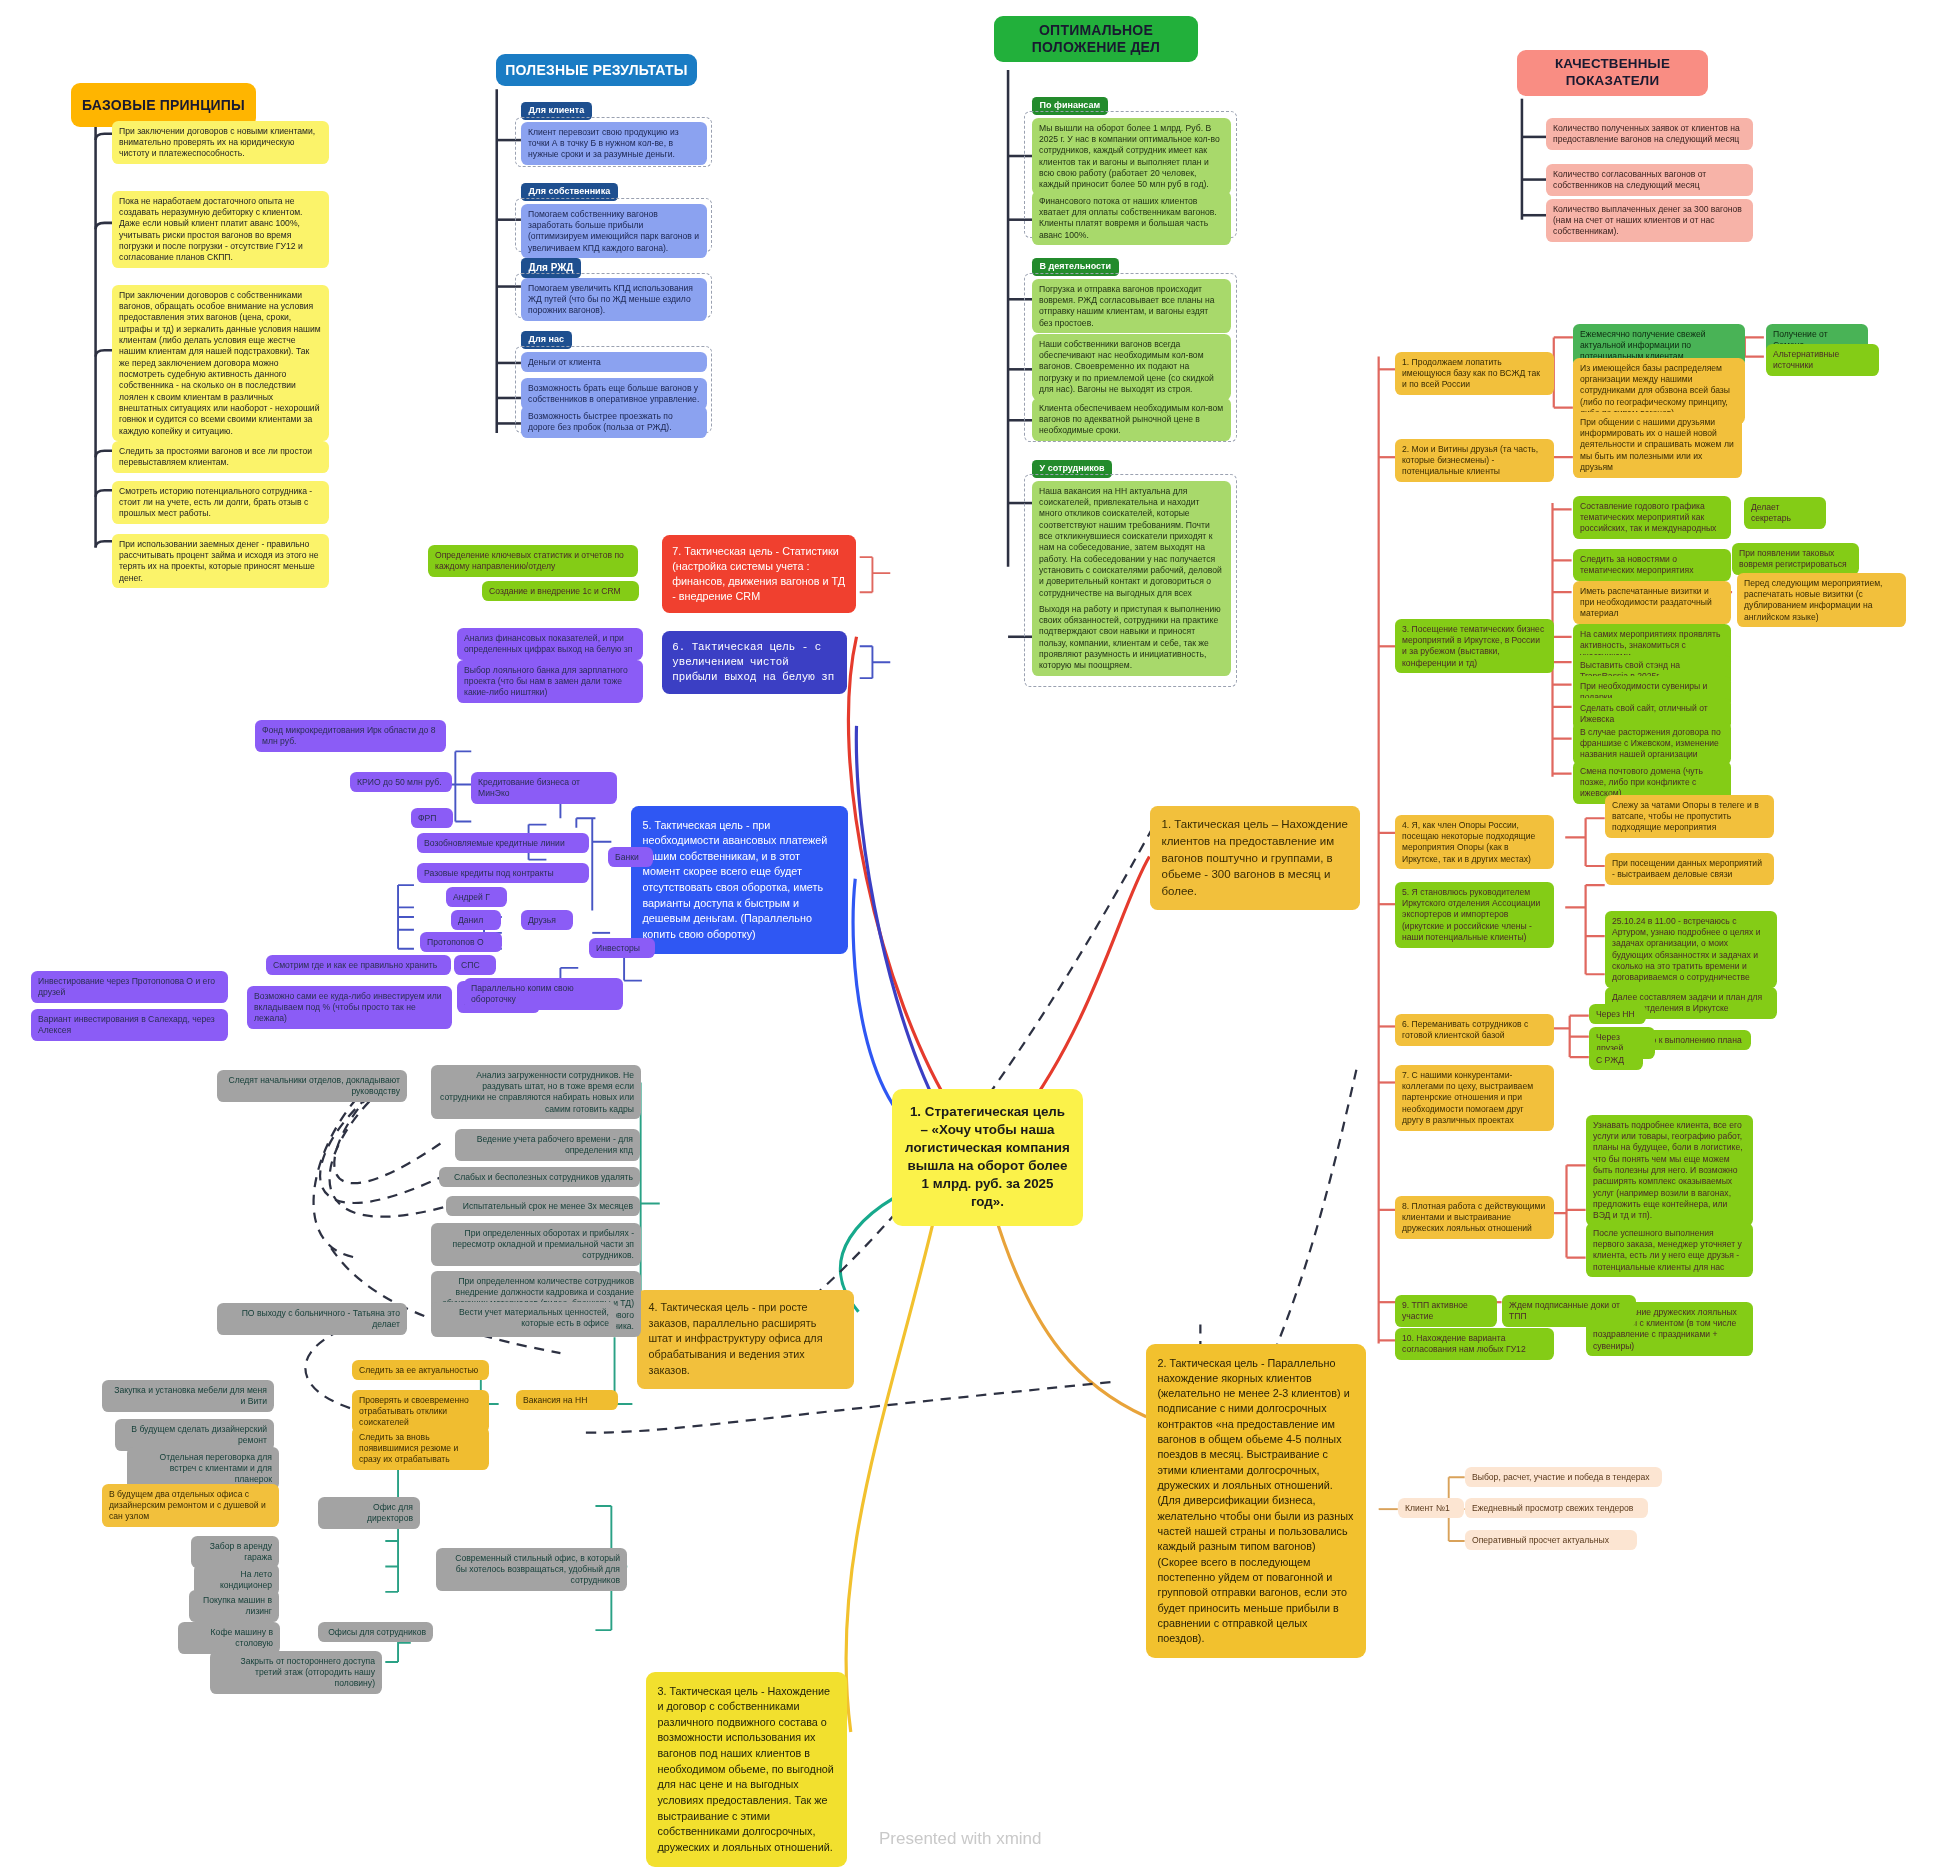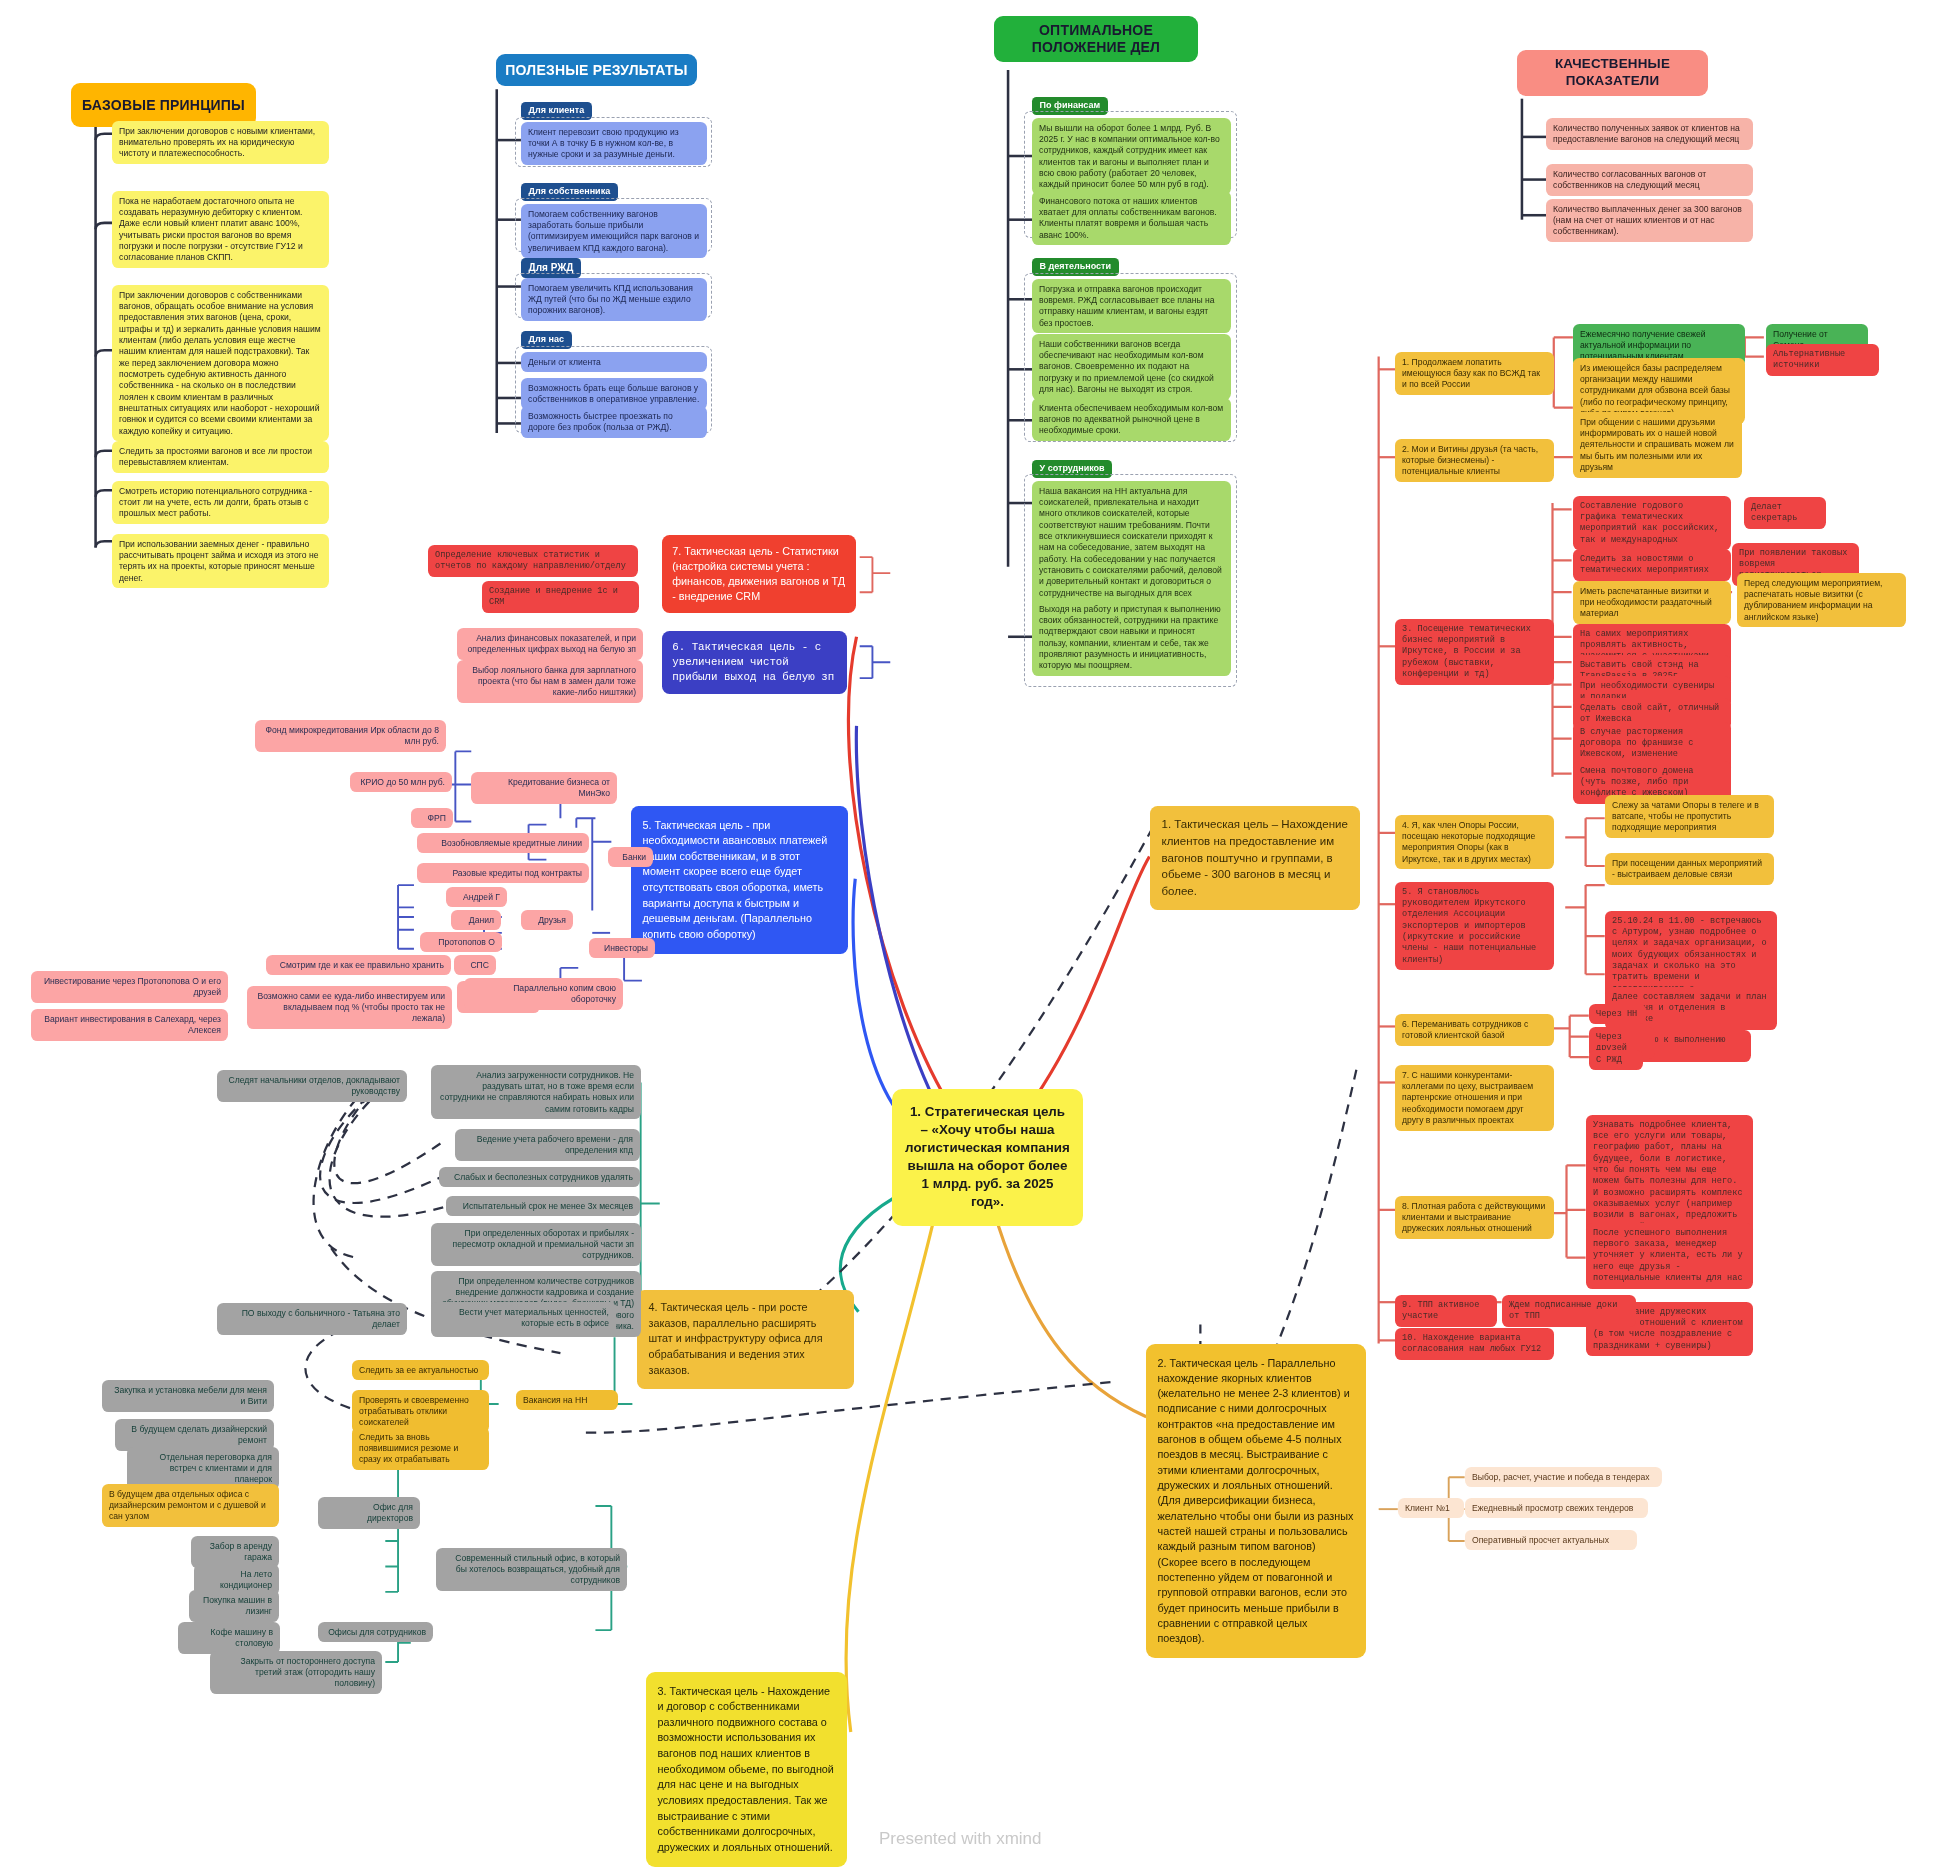--- a/index.html
+++ b/index.html
@@ -20,22 +20,22 @@
   .c-blueHdr    { background:#1a7cc4; color:#ffffff; }
   .c-greenHdr   { background:#22b03b; }
   .c-pinkHdr    { background:#f98d83; }
 
   .c-yellow     { background:#fbf36a; color:#232323; }
   .c-bluebox    { background:#8ba2f0; color:#1b2550; }
   .c-bluelbl    { background:#1e4f8f; color:#fff; font-weight:bold; border-radius:4.5px; }
   .c-greenbox   { background:#a8d96b; color:#1f2e14; }
   .c-greenlbl   { background:#238b2c; color:#fff; font-weight:bold; border-radius:4.5px; }
   .c-pinkbox    { background:#f7b3a8; color:#3a2320; }
-  .c-lightpink  { background:#ef4444; color:#4a2b28;font-family:Liberation Mono, monospace; }
-  .c-lavender   { background:#fca5a5; color:#2b2f54;text-align:right; }
+  .c-lightpink  { background:#84cc16; color:#4a2b28; }
+  .c-lavender   { background:#8b5cf6; color:#2b2f54; }
   .c-mint       { background:#a3a3a3; color:#17403a;text-align:right; }
   .c-amber      { background:#f2c03c; color:#3a2c04; }
   .c-amber2     { background:#f0bd30; color:#3a2c04; }
   .c-peach      { background:#fce5d2; color:#5a3a1c; }
   .c-red        { background:#f0402f; color:#ffffff; }
   .c-navy       { background:#3b3fc4; color:#ffffff;font-family:Liberation Mono, monospace; }
   .c-blueBig    { background:#2f57f3; color:#ffffff; }
   .c-goldBig    { background:#f2c12e; color:#2a2206; }
   .c-yellowBig  { background:#f2e02e; color:#22220a; }
   .c-goalYellow { background:#fbf24a; color:#1a1a1a; }

